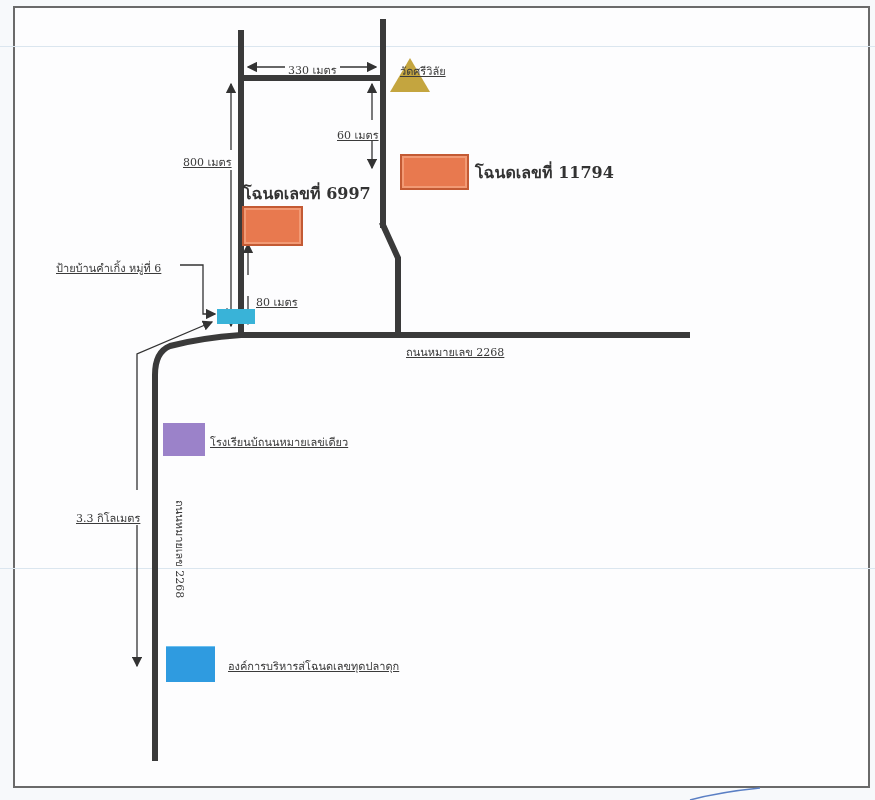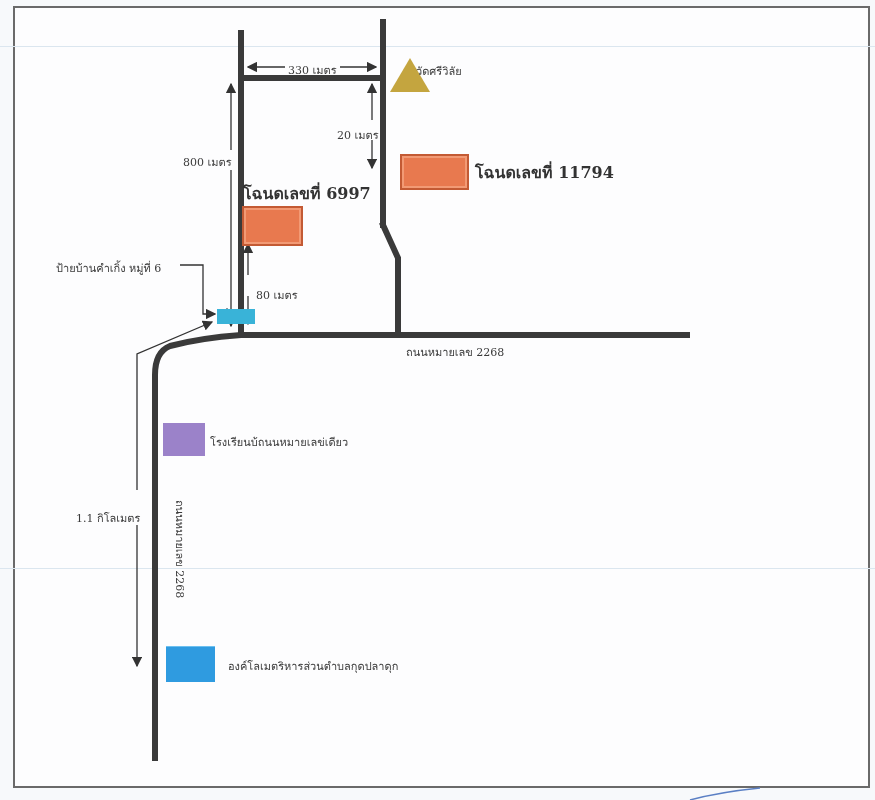--- a/index.html
+++ b/index.html
@@ -8,21 +8,21 @@
     background: #f7f9fb;
     font-family: "DejaVu Serif", serif;
   }
   .frame {
     position: absolute; left: 13px; top: 6px; width: 853px; height: 778px;
     border: 2px solid #6a6a6a; background: #fdfdfe;
   }
   .faint-line { position: absolute; left: 0; width: 875px; height: 1px; background: #dbe6ef; }
   svg { position: absolute; left: 0; top: 0; }
   .lbl { position: absolute; white-space: nowrap; color: #3b3b3b; }
-  .small { font-size: 11px; }
+  .small { font-size: 11px; text-decoration: underline; }
   .big { font-size: 16px; font-weight: bold; color: #333; }
   .marker { position: absolute; }
 </style>
 </head>
 <body>
 
 <div class="frame"></div>
 <div class="faint-line" style="top:46px"></div>
 <div class="faint-line" style="top:568px"></div>
 
@@ -65,27 +65,27 @@
   </g>
 </svg>
 
 <div class="marker" style="left:400px;top:154px;width:65px;height:32px;background:#e8794f;border:2px solid #c35a34;box-shadow: inset 0 0 0 2px #f29a75;"></div>
 <div class="marker" style="left:242px;top:206px;width:57px;height:36px;background:#e8794f;border:2px solid #c35a34;box-shadow: inset 0 0 0 2px #f29a75;"></div>
 <div class="marker" style="left:217px;top:309px;width:38px;height:15px;background:#39b3d8;"></div>
 <div class="marker" style="left:163px;top:423px;width:42px;height:33px;background:#9b82c9;"></div>
 <div class="marker" style="left:166px;top:646px;width:49px;height:35px;background:#2f9be0;border-top:1px solid #6cc0f0;"></div>
 
 <div class="lbl small" style="left:288px;top:61px">330 เมตร</div>
-<div class="lbl small" style="left:416px;top:62px">วัดศรีวิลัย</div>
-<div class="lbl small" style="left:337px;top:126px">20 เมตร</div>
+<div class="lbl small" style="left:400px;top:62px">วัดศรีวิลัย</div>
+<div class="lbl small" style="left:337px;top:126px">60 เมตร</div>
 <div class="lbl small" style="left:183px;top:153px">800 เมตร</div>
 <div class="lbl big" style="left:475px;top:160px">โฉนดเลขที่ 11794</div>
 <div class="lbl big" style="left:243px;top:181px">โฉนดเลขที่ 6997</div>
 <div class="lbl small" style="left:56px;top:259px">ป้ายบ้านคำเกิ้ง หมู่ที่ 6</div>
-<div class="lbl small" style="left:256px;top:286px">80 เมตร</div>
+<div class="lbl small" style="left:256px;top:293px">80 เมตร</div>
 <div class="lbl small" style="left:406px;top:343px">ถนนหมายเลข 2268</div>
 <div class="lbl small" style="left:210px;top:433px">โรงเรียนบ้ถนนหมายเลข่เดียว</div>
-<div class="lbl small" style="left:76px;top:509px">1.1 กิโลเมตร</div>
-<div class="lbl small" style="left:228px;top:657px">องค์โลเมตริหารส่วนตำบลกุดปลาดุก</div>
+<div class="lbl small" style="left:76px;top:509px">3.3 กิโลเมตร</div>
+<div class="lbl small" style="left:228px;top:657px">องค์การบริหารส่โฉนดเลขทุดปลาดุก</div>
 
 <svg width="875" height="800" viewBox="0 0 875 800" style="pointer-events:none">
   <path d="M690,800 Q720,792 760,788" stroke="#5a7fc4" stroke-width="1.5" fill="none"></path>
 </svg>
 
 </body></html>

